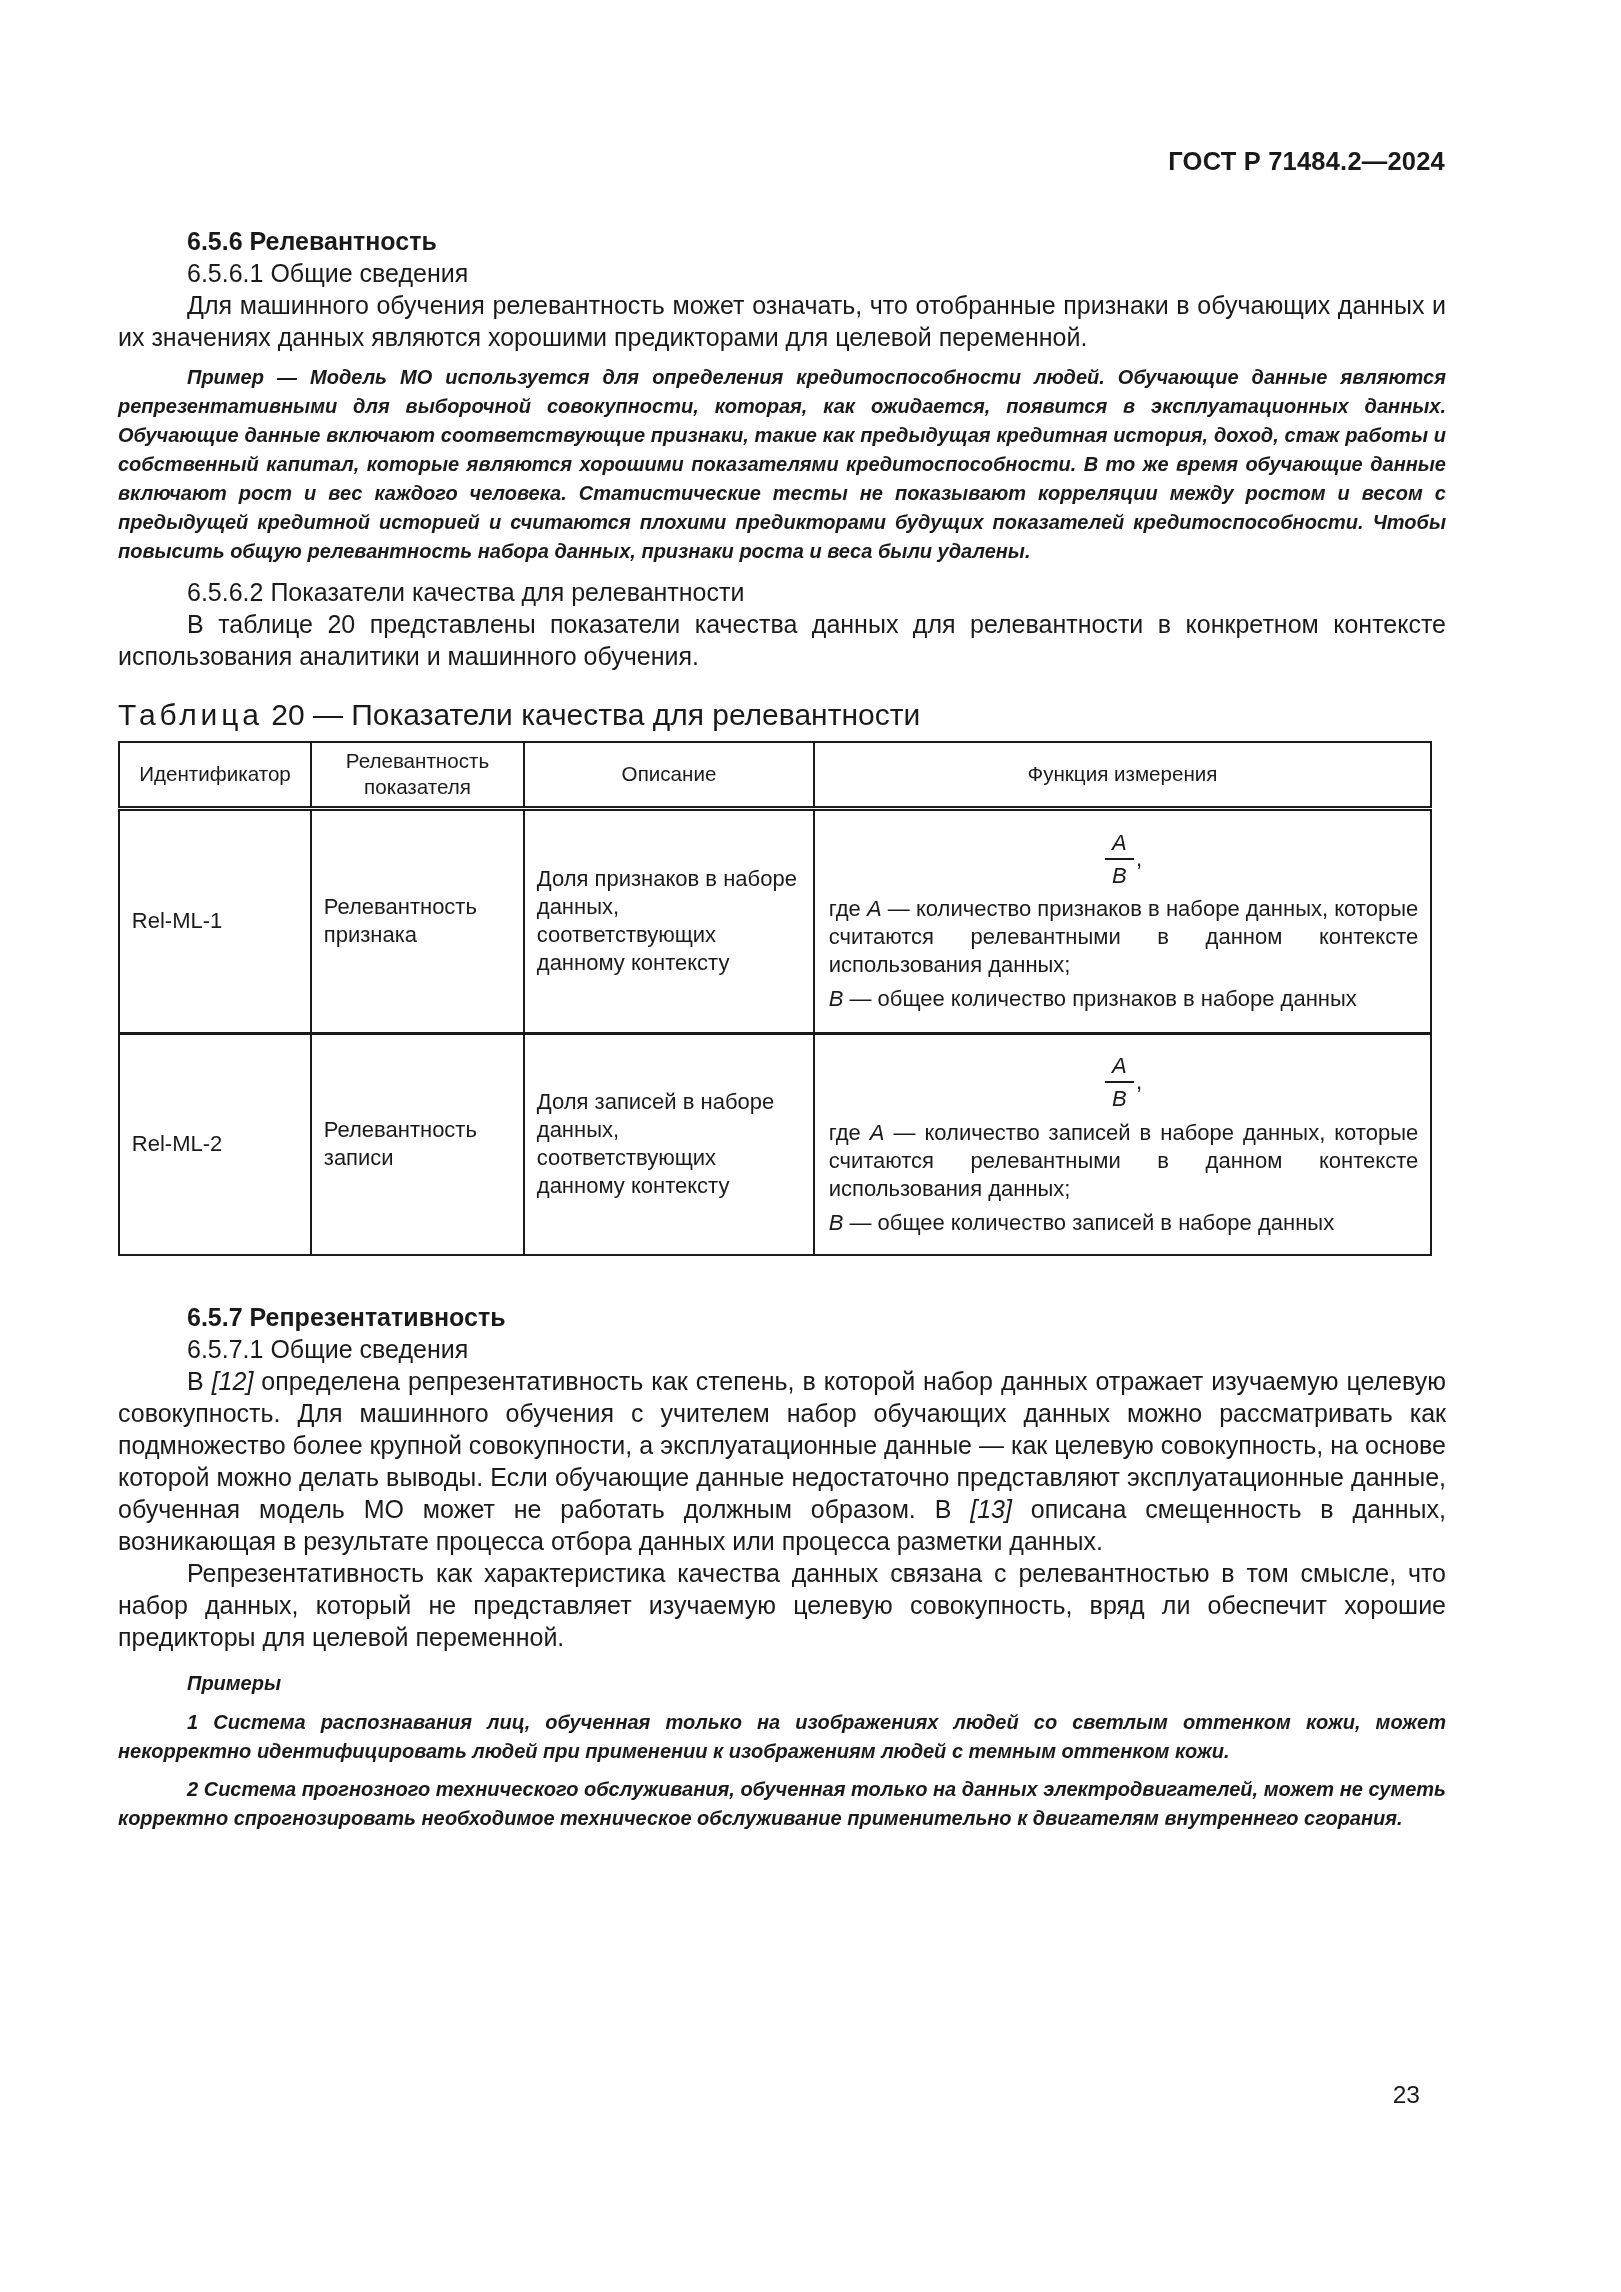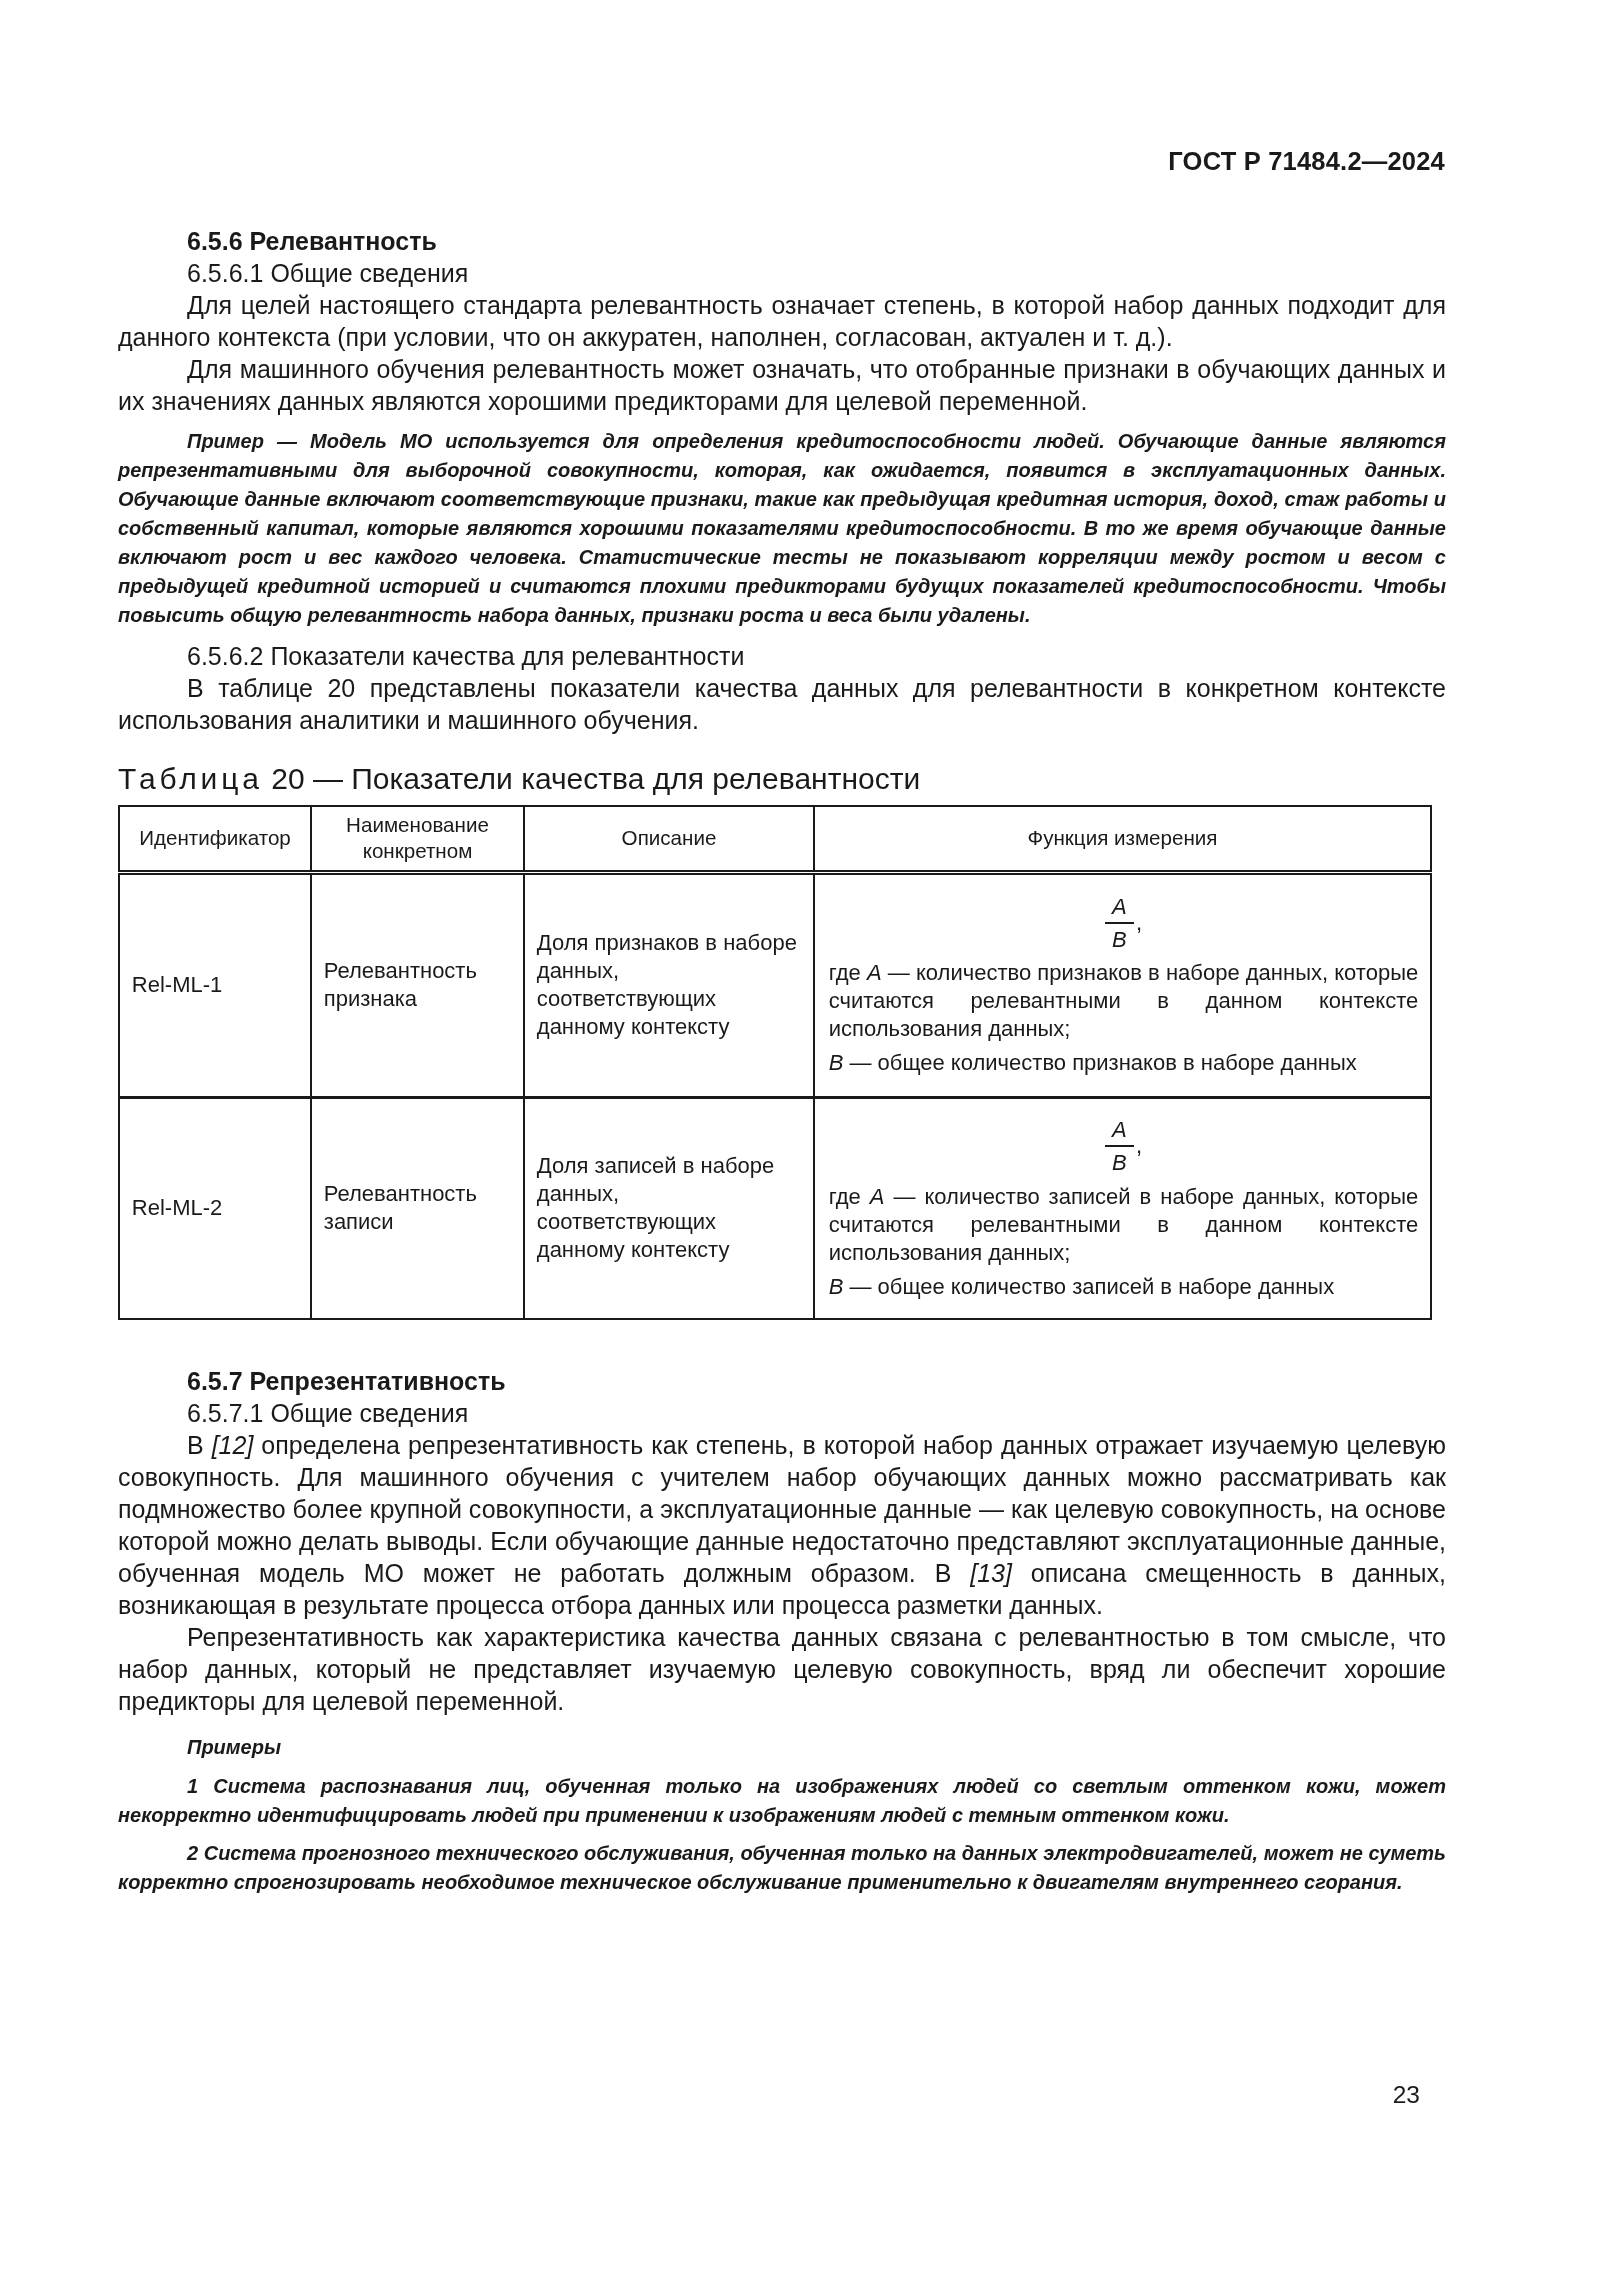--- a/index.html
+++ b/index.html
@@ -48,39 +48,38 @@
   .sec2 { margin-top: 45px; }
 </style>
 </head>
 <body>
 
 <div class="page-header">ГОСТ Р 71484.2—2024</div>
 
 <div class="content">
   <p class="p ind h">6.5.6 Релевантность</p>
   <p class="p ind">6.5.6.1 Общие сведения</p>
-  <p class="p ind">Для целей настоящего стандарта релевантность означает степень, в которой набор данных подходит для данного контекста (при условии, что он аккуратен, наполнен, согласован, актуален и т. д.).</p>
   <p class="p ind">Для машинного обучения релевантность может означать, что отобранные признаки в обучающих данных и их значениях данных являются хорошими предикторами для целевой переменной.</p>
   <p class="p ind ex">Пример — Модель МО используется для определения кредитоспособности людей. Обучающие данные являются репрезентативными для выборочной совокупности, которая, как ожидается, появится в эксплуатационных данных. Обучающие данные включают соответствующие признаки, такие как предыдущая кредитная история, доход, стаж работы и собственный капитал, которые являются хорошими показателями кредитоспособности. В то же время обучающие данные включают рост и вес каждого человека. Статистические тесты не показывают корреляции между ростом и весом с предыдущей кредитной историей и считаются плохими предикторами будущих показателей кредитоспособности. Чтобы повысить общую релевантность набора данных, признаки роста и веса были удалены.</p>
   <p class="p ind">6.5.6.2 Показатели качества для релевантности</p>
   <p class="p ind">В таблице 20 представлены показатели качества данных для релевантности в конкретном контексте использования аналитики и машинного обучения.</p>
 
   <p class="p caption"><span class="sp">Таблица</span><span> 20 — Показатели качества для релевантности</span></p>
 
   <table class="t">
     <colgroup>
       <col style="width:192px">
         <col style="width:213px">
         <col style="width:290px">
         <col style="width:617px">
     </colgroup>
     <thead>
       <tr>
         <th>Идентификатор</th>
-        <th>Наименование конкретном</th>
+        <th>Релевантность показателя</th>
         <th>Описание</th>
         <th>Функция измерения</th>
       </tr>
     </thead>
     <tbody>
       <tr class="r1" style="height:225px">
         <td class="c">Rel-ML-1</td>
         <td class="c">Релевантность признака</td>
         <td class="c">Доля признаков в наборе данных, соответствующих данному контексту</td>
         <td class="func">

